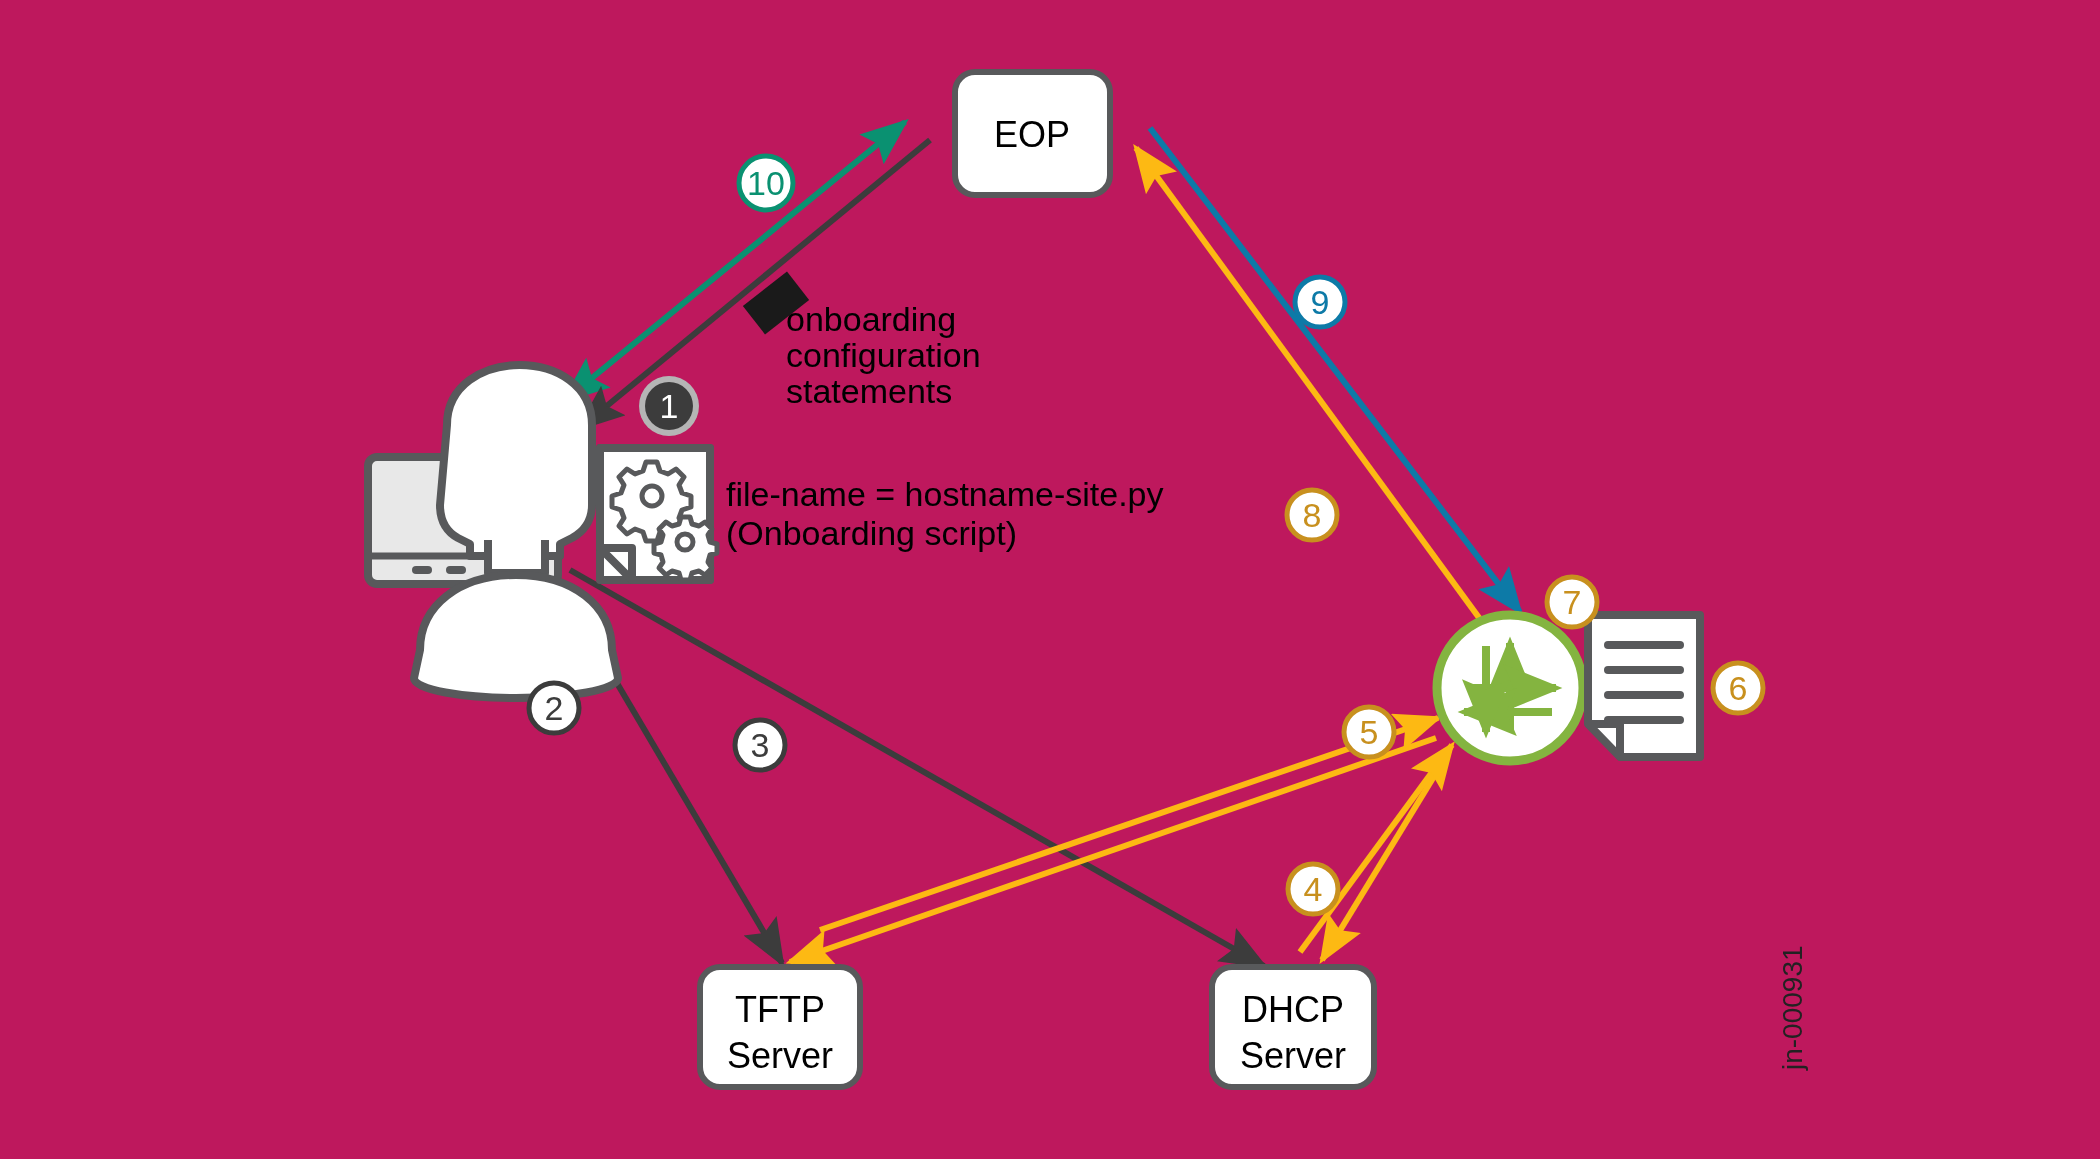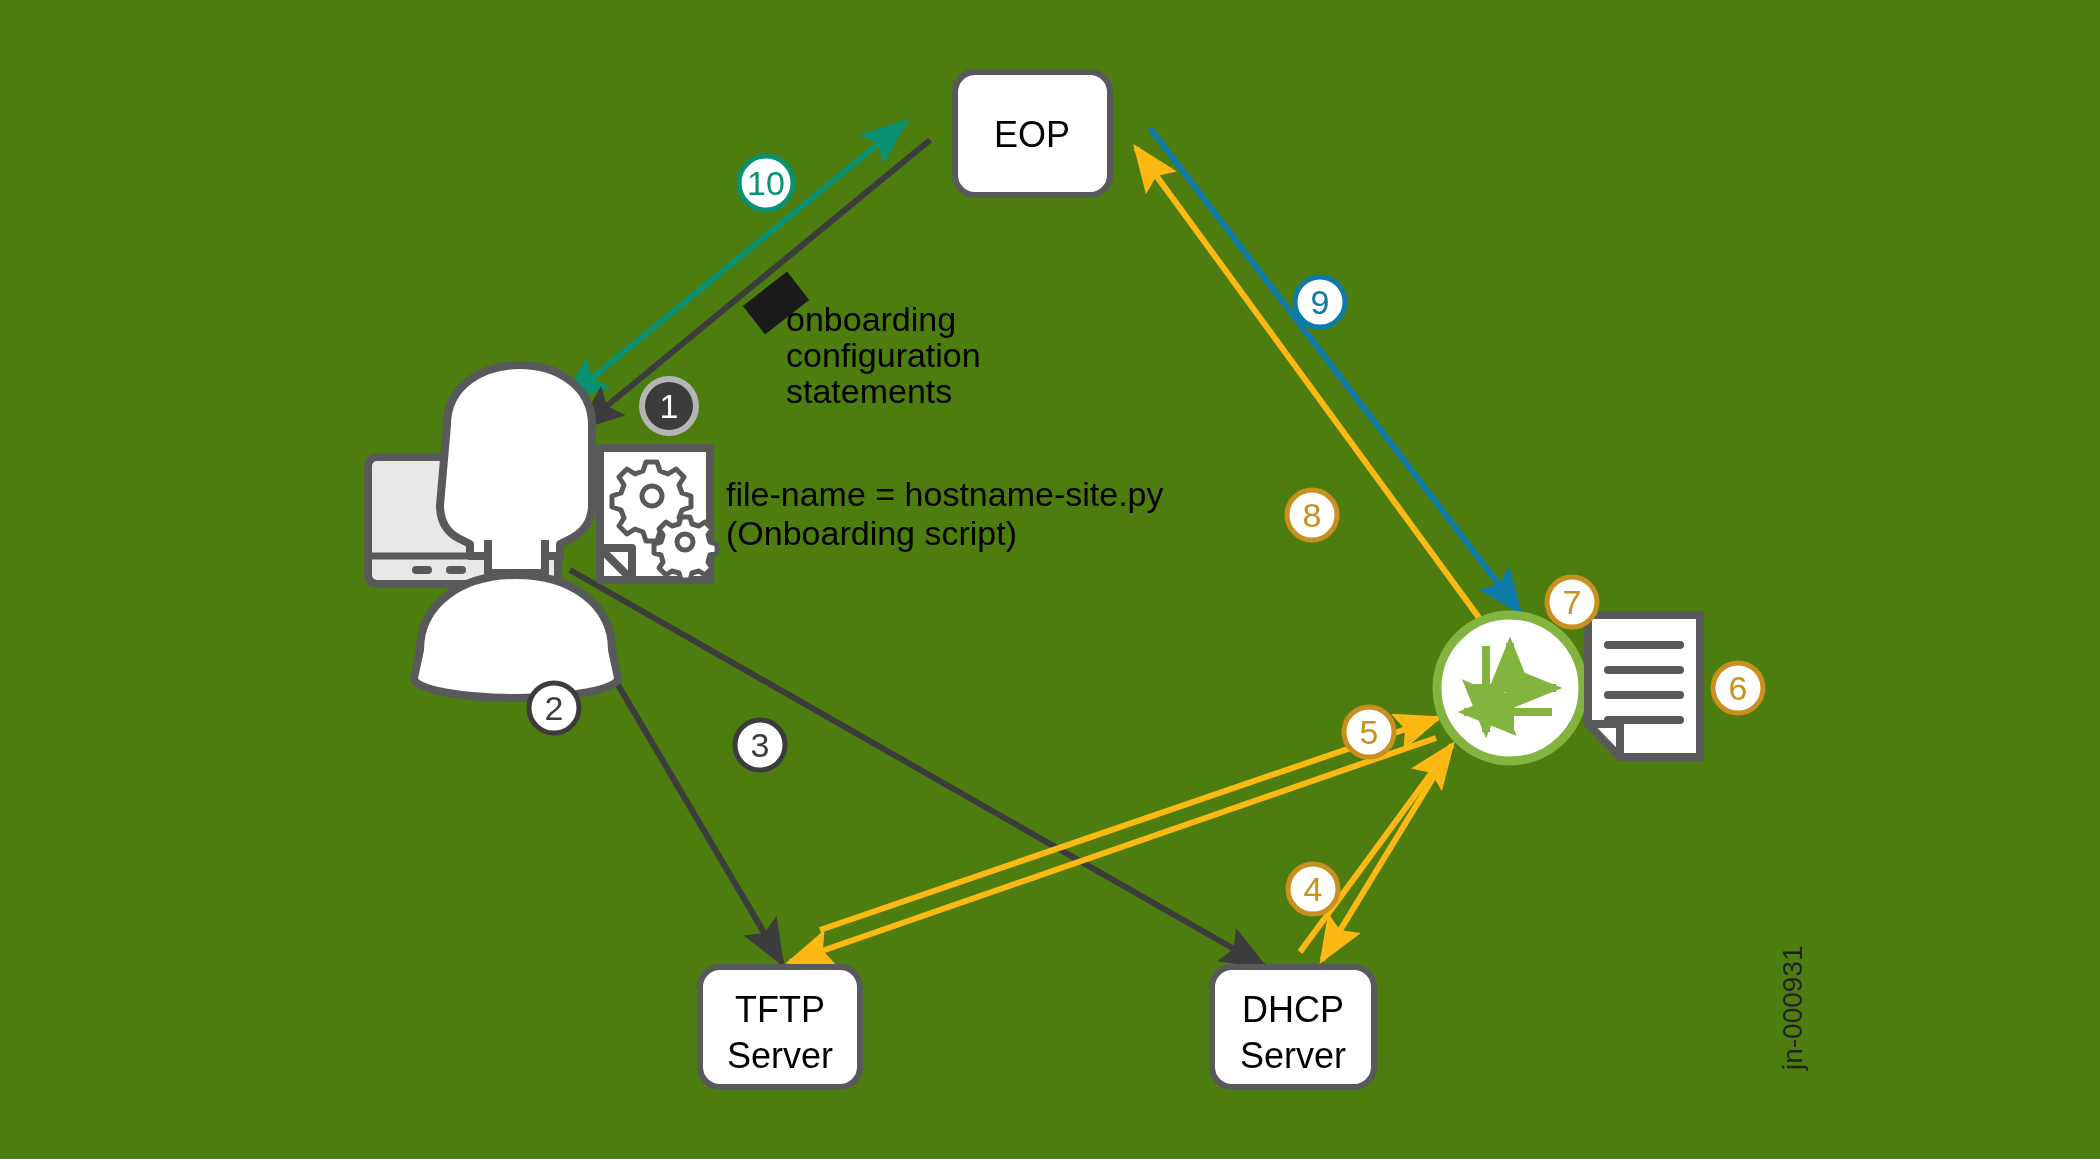--- a/index.html
+++ b/index.html
@@ -7,21 +7,21 @@
     padding: 0;
     background: #ffffff;
   }
   body {
     font-family: "Liberation Sans", sans-serif;
   }
   #canvas {
     position: relative;
     width: 2100px;
     height: 1159px;
-    background: #4d7c0f;
+    background: #be185d;
     overflow: hidden;
   }
   svg#diagram {
     position: absolute;
     left: 0;
     top: 0;
     width: 2100px;
     height: 1159px;
   }
   .node-label {

